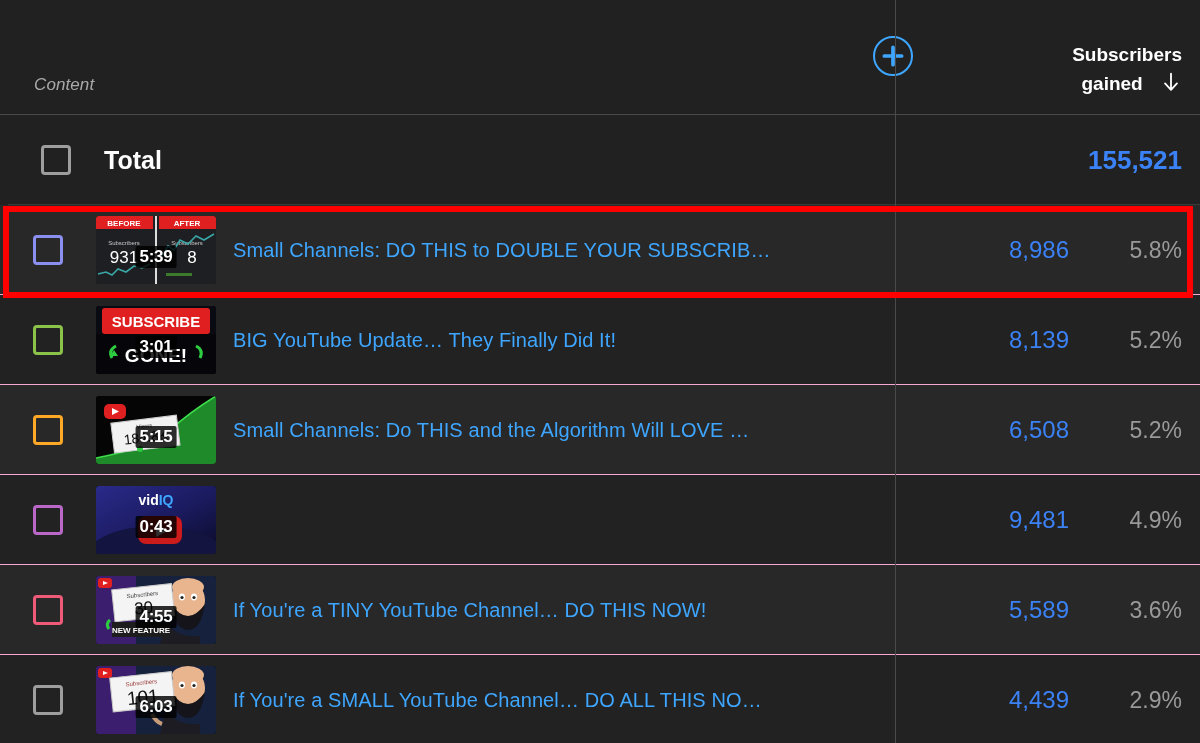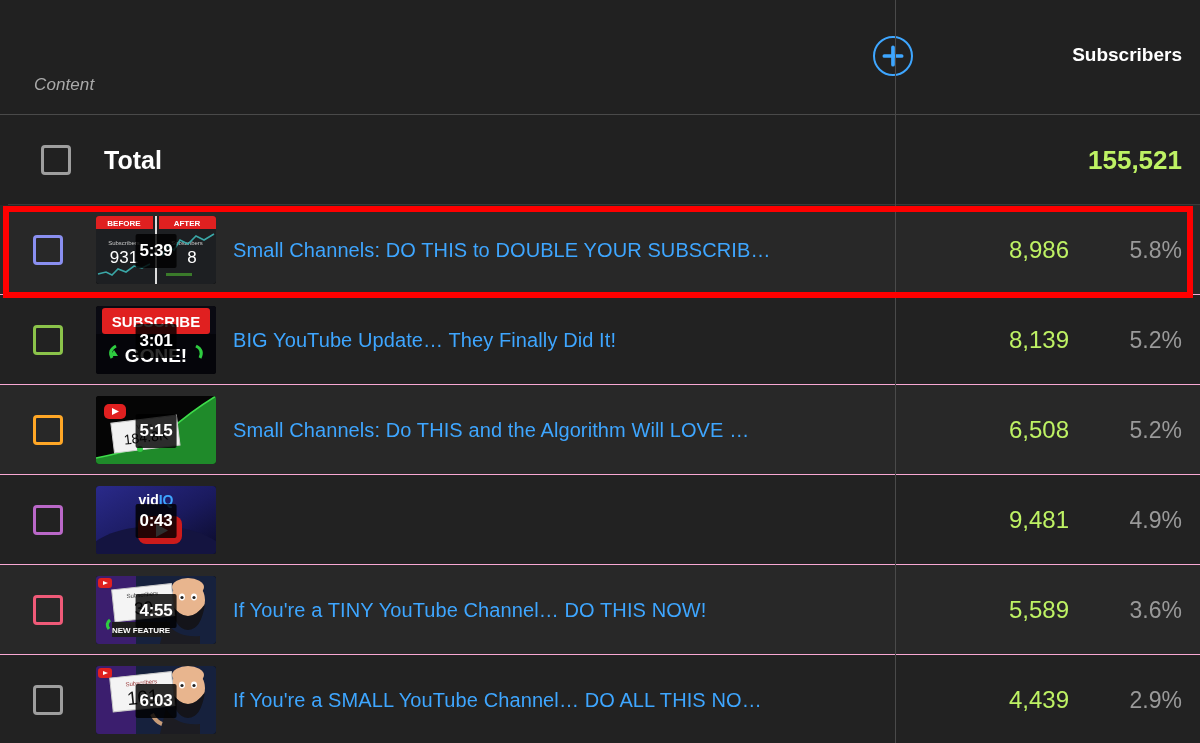--- a/index.html
+++ b/index.html
@@ -113,21 +113,21 @@
   }
   .thumb svg { display:block; width:120px; height:68px; }
   .duration {
     position: absolute;
     bottom: 16px; left: 50%;
     transform: translateX(-50%);
     background: rgba(0,0,0,.82);
     color: #fff;
     font-size: 17px;
     font-weight: bold;
-    padding: 7px 4px;
+    padding: 1px 4px;
     border-radius: 2px;
     line-height: 20px;
     letter-spacing: -0.3px;
     white-space: nowrap;
   }
 
   .title {
     position: absolute;
     left: 233px; top: 50%;
     transform: translateY(-50%);
@@ -138,21 +138,21 @@
     overflow: hidden;
     cursor: pointer;
     letter-spacing: .1px;
   }
 
   .metric-value {
     position: absolute;
     right: 131px; top: 50%;
     transform: translateY(-50%);
     font-size: 24px;
-    color: #bef264;
+    color: #3b82f6;
     text-align: right;
     white-space: nowrap;
   }
   .metric-value.bold { font-weight: bold; font-size: 26px; right: 18px; }
   .metric-pct {
     position: absolute;
     right: 18px; top: 50%;
     transform: translateY(-50%);
     font-size: 23px;
     color: #999999;
@@ -184,20 +184,28 @@
     <div class="header-content-label">Content</div>
 
     <div class="add-metric-btn">
       <svg viewBox="0 0 24 24" width="26" height="26">
         <path d="M12 4 L12 20 M4 12 L20 12" stroke="#3ea6ff" stroke-width="3.4" stroke-linecap="round"></path>
       </svg>
     </div>
 
     <div class="header-metric">
       <div><span>Subscribers</span></div>
+      <div>
+        <span class="lbl-l2">gained</span>
+        <span class="sort-arrow">
+          <svg viewBox="0 0 24 24" width="22" height="22">
+            <path d="M12 3 L12 20 M5.5 13.5 L12 20.5 L18.5 13.5" stroke="#ffffff" stroke-width="2" fill="none" stroke-linecap="round" stroke-linejoin="round"></path>
+          </svg>
+        </span>
+      </div>
     </div>
   </div>
 
   <div class="row total">
     <div class="checkbox"></div>
     <div class="total-label">Total</div>
     <div class="metric-value bold">155,521</div>
   </div>
 
   <div class="row">

